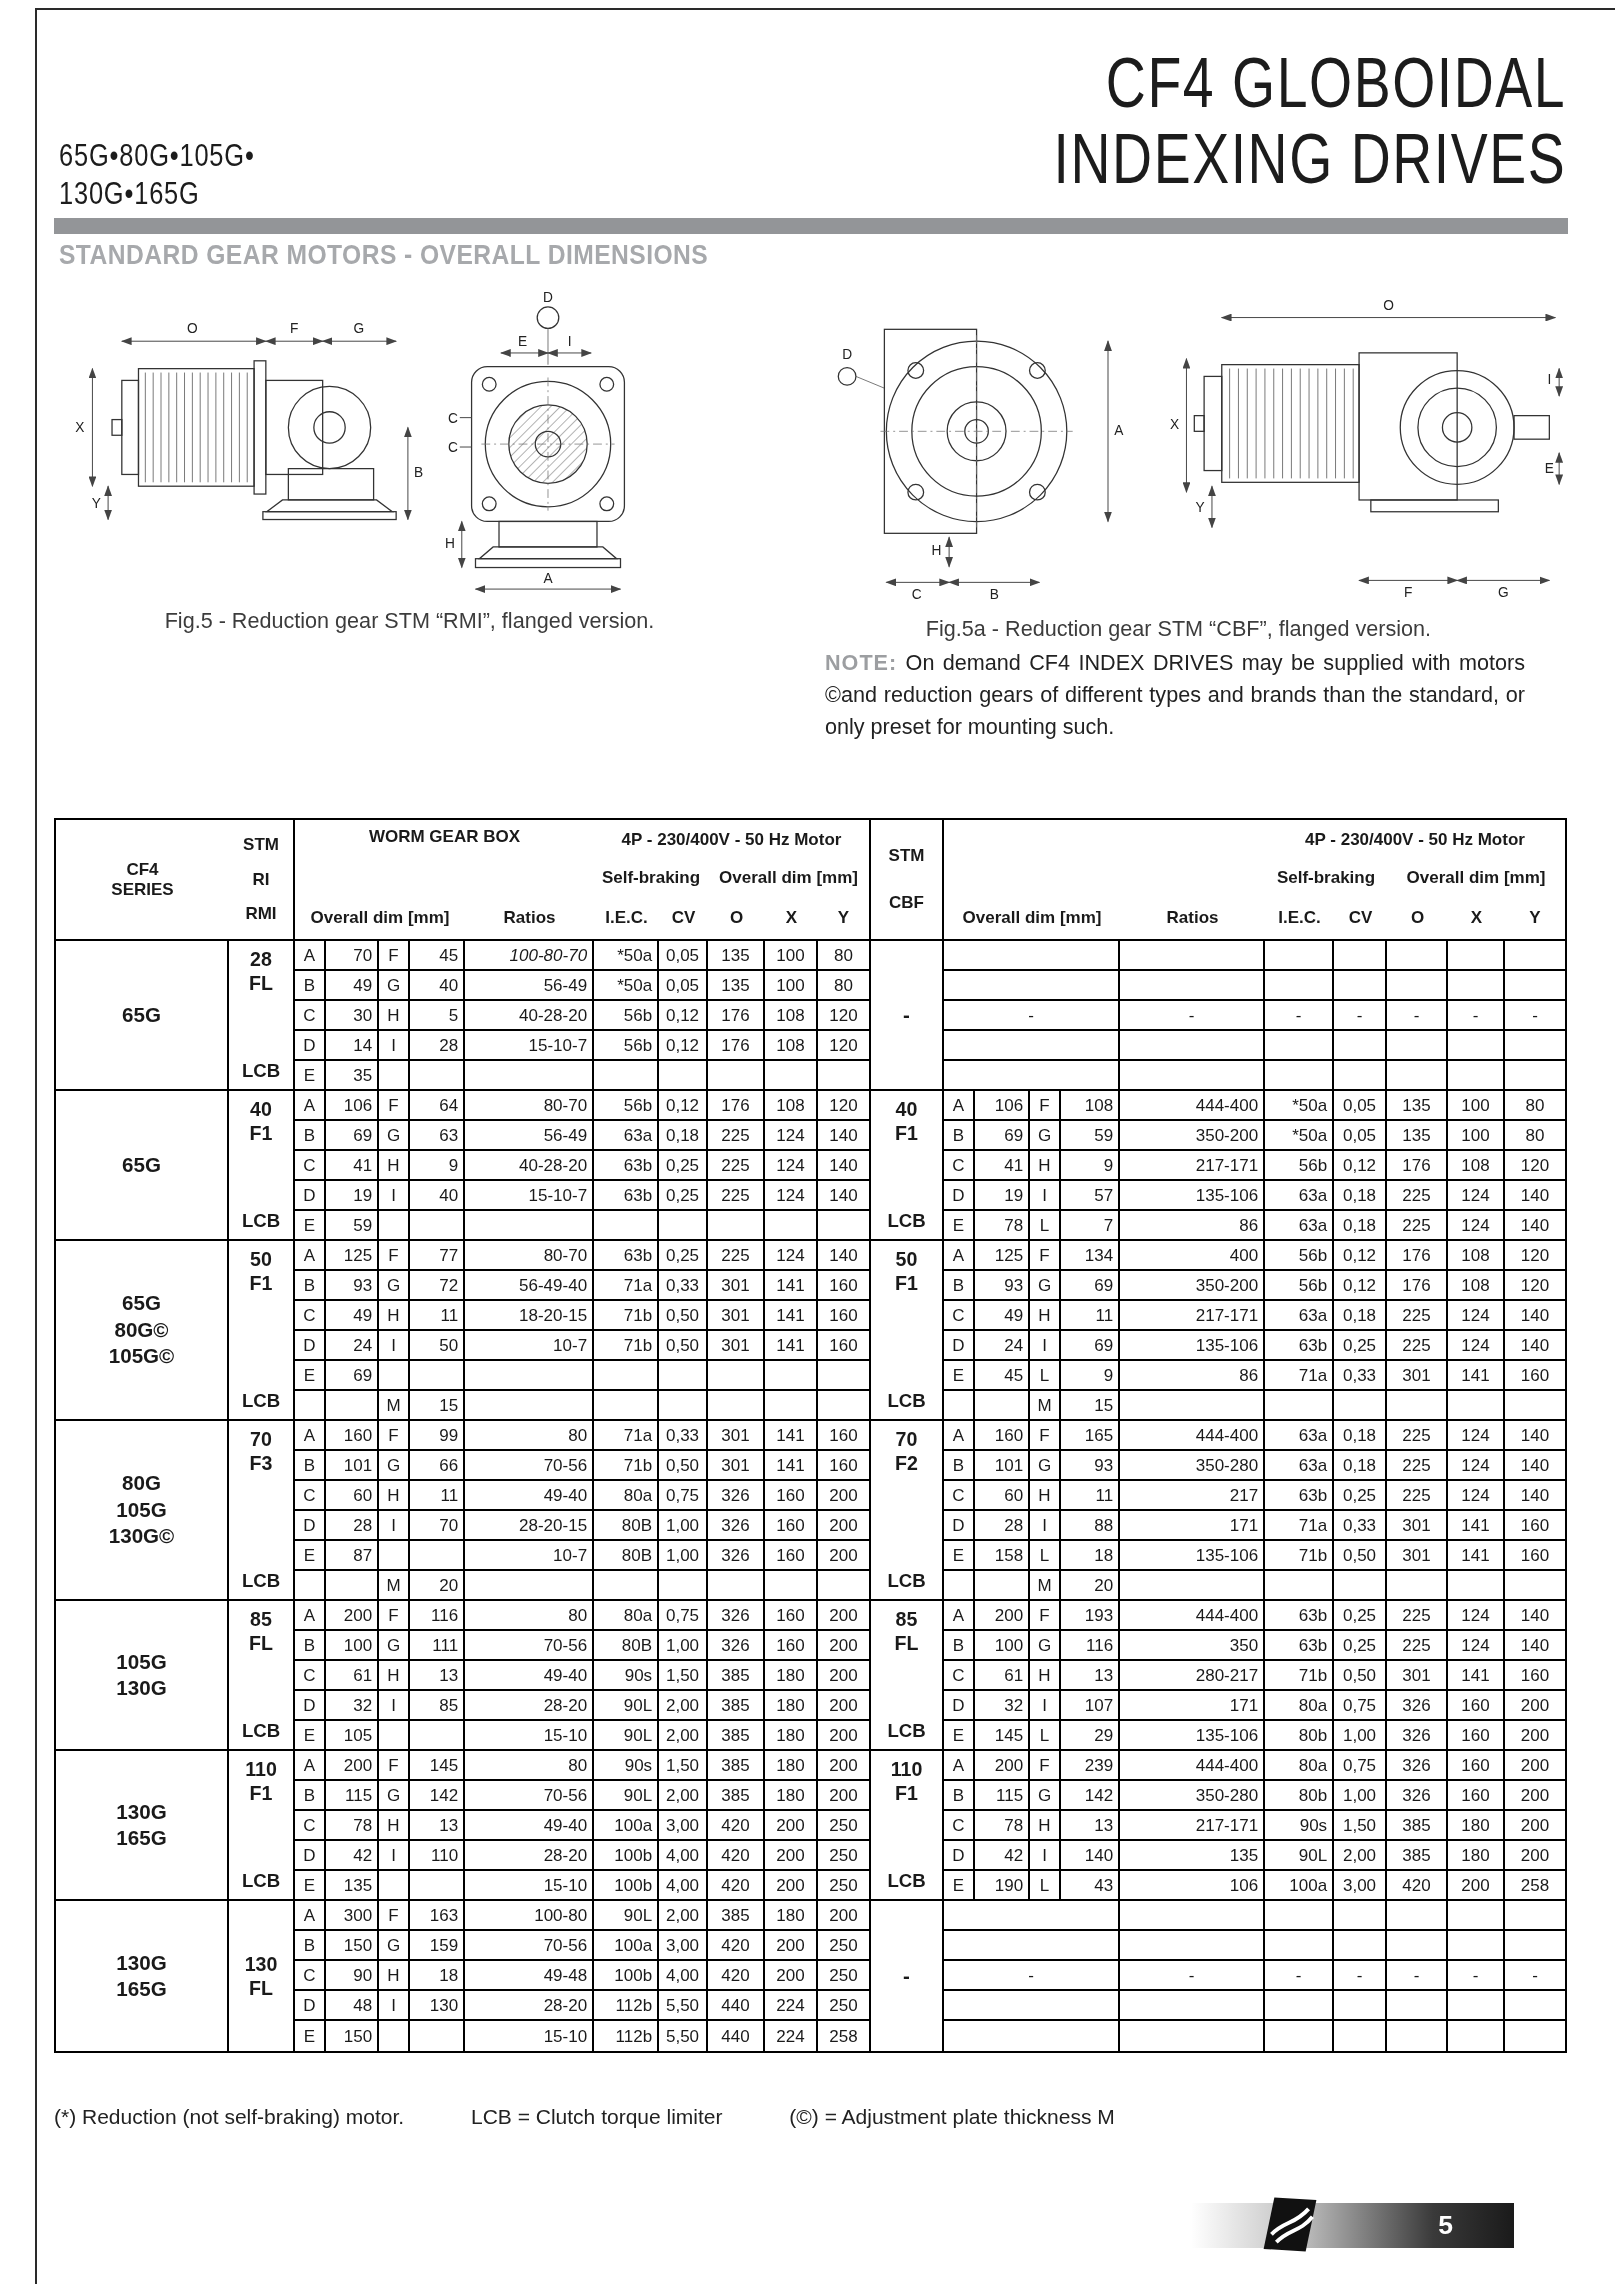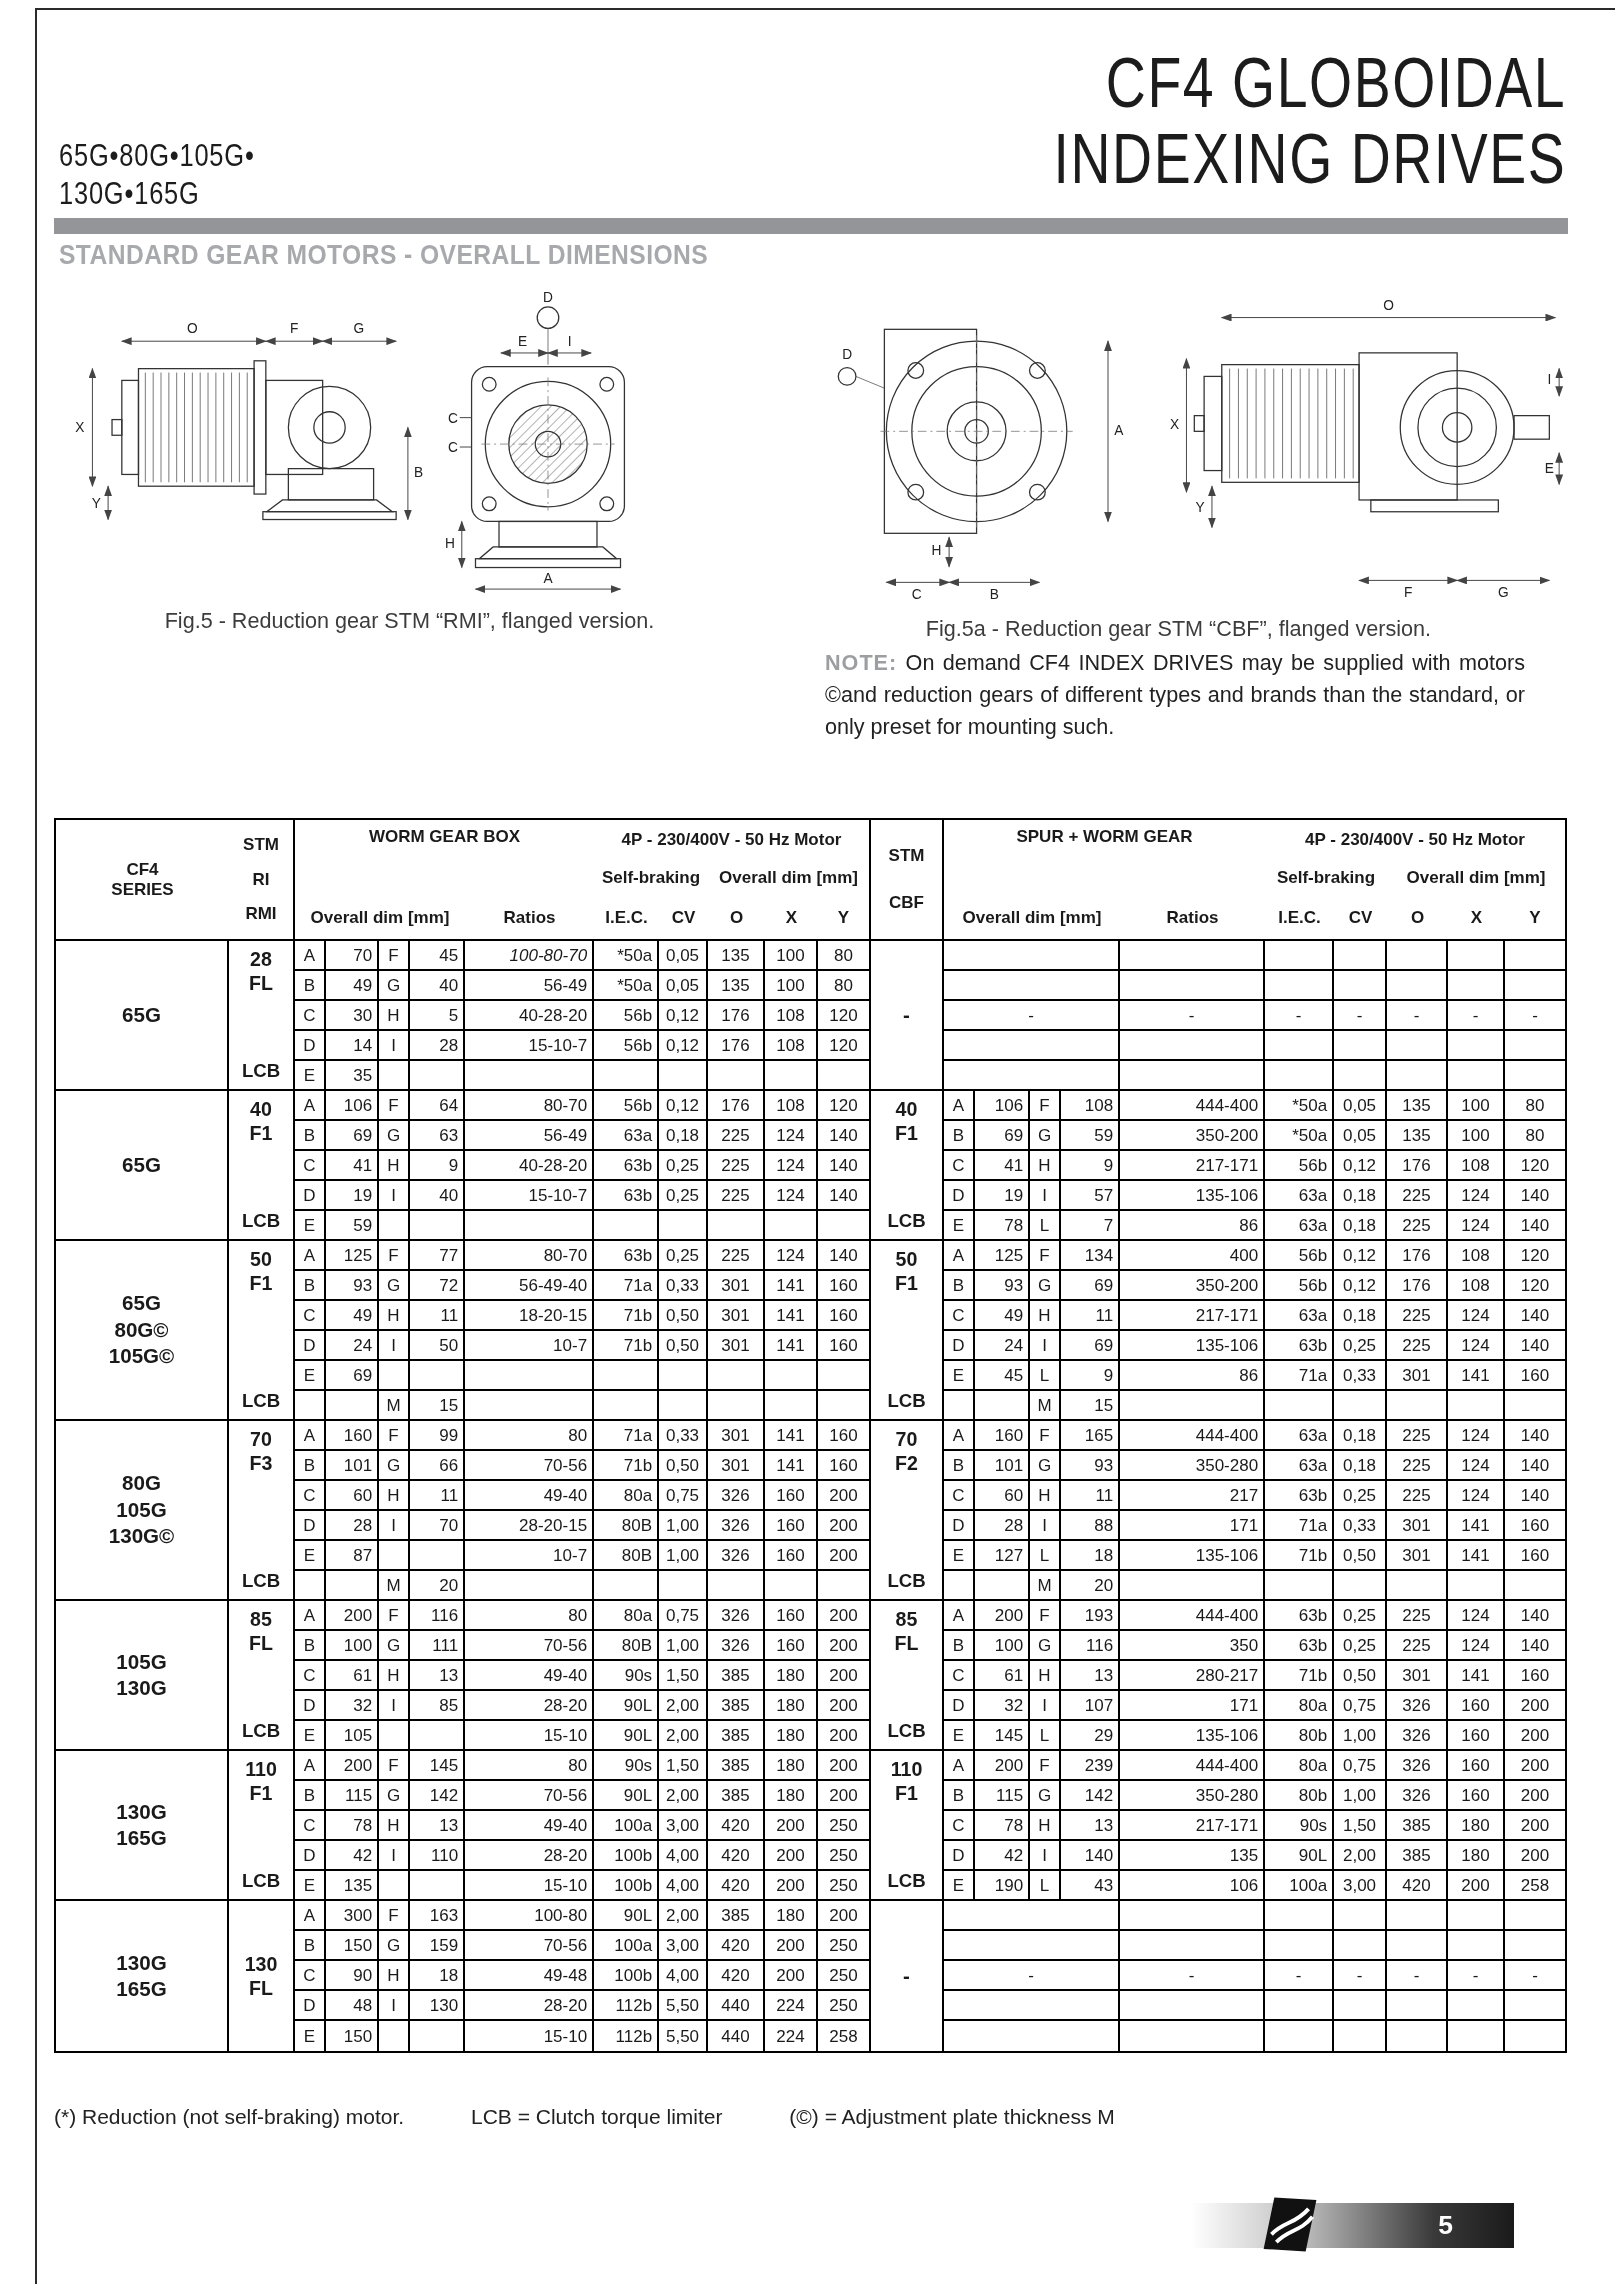--- a/index.html
+++ b/index.html
@@ -243,21 +243,20 @@
   <div class="hcell bb3 br2" style="grid-area:3/7/4/8">Ratios</div>
   <div class="hcell bb3 br2" style="grid-area:3/8/4/9">I.E.C.</div>
   <div class="hcell bb3 br2" style="grid-area:3/9/4/10">CV</div>
   <div class="hcell bb3 br2" style="grid-area:3/10/4/11">O</div>
   <div class="hcell bb3 br2" style="grid-area:3/11/4/12">X</div>
   <div class="hcell bb3 br3" style="grid-area:3/12/4/13">Y</div>
   <div class="hcell bb3 br3 h-stack" style="grid-area:1/13/4/14">
     <div>STM</div>
       <div>CBF</div>
   </div>
-  <div class="hcell br2 h-top" style="grid-area:1/14/3/19">SPUR + WORM GEAR</div>
   <div class="hcell last" style="grid-area:1/19/2/24">4P - 230/400V - 50 Hz Motor</div>
   <div class="hcell br2 small" style="grid-area:2/19/3/21">Self-braking</div>
   <div class="hcell last small" style="grid-area:2/21/3/24">Overall dim [mm]</div>
   <div class="hcell bb3 br2" style="grid-area:3/14/4/18">Overall dim [mm]</div>
   <div class="hcell bb3 br2" style="grid-area:3/18/4/19">Ratios</div>
   <div class="hcell bb3 br2" style="grid-area:3/19/4/20">I.E.C.</div>
   <div class="hcell bb3 br2" style="grid-area:3/20/4/21">CV</div>
   <div class="hcell bb3 br2" style="grid-area:3/21/4/22">O</div>
   <div class="hcell bb3 br2" style="grid-area:3/22/4/23">X</div>
   <div class="hcell bb3 last" style="grid-area:3/23/4/24">Y</div>
@@ -727,21 +726,21 @@
     <div class="cell r " style="grid-area: 23 / 15 / span 1 / span 1;">28</div>
     <div class="cell c let " style="grid-area: 23 / 16 / span 1 / span 1;">I</div>
     <div class="cell r " style="grid-area: 23 / 17 / span 1 / span 1;">88</div>
     <div class="cell r " style="grid-area: 23 / 18 / span 1 / span 1;">171</div>
     <div class="cell r " style="grid-area: 23 / 19 / span 1 / span 1;">71a</div>
     <div class="cell c " style="grid-area: 23 / 20 / span 1 / span 1;">0,33</div>
     <div class="cell c " style="grid-area: 23 / 21 / span 1 / span 1;">301</div>
     <div class="cell c " style="grid-area: 23 / 22 / span 1 / span 1;">141</div>
     <div class="cell c  last" style="grid-area: 23 / 23 / span 1 / span 1;">160</div>
     <div class="cell c let " style="grid-area: 24 / 14 / span 1 / span 1;">E</div>
-    <div class="cell r " style="grid-area: 24 / 15 / span 1 / span 1;">127</div>
+    <div class="cell r " style="grid-area: 24 / 15 / span 1 / span 1;">158</div>
     <div class="cell c let " style="grid-area: 24 / 16 / span 1 / span 1;">L</div>
     <div class="cell r " style="grid-area: 24 / 17 / span 1 / span 1;">18</div>
     <div class="cell r " style="grid-area: 24 / 18 / span 1 / span 1;">135-106</div>
     <div class="cell r " style="grid-area: 24 / 19 / span 1 / span 1;">71b</div>
     <div class="cell c " style="grid-area: 24 / 20 / span 1 / span 1;">0,50</div>
     <div class="cell c " style="grid-area: 24 / 21 / span 1 / span 1;">301</div>
     <div class="cell c " style="grid-area: 24 / 22 / span 1 / span 1;">141</div>
     <div class="cell c  last" style="grid-area: 24 / 23 / span 1 / span 1;">160</div>
     <div class="cell c let bb3" style="grid-area: 25 / 14 / span 1 / span 1;"></div>
     <div class="cell r bb3" style="grid-area: 25 / 15 / span 1 / span 1;"></div>

